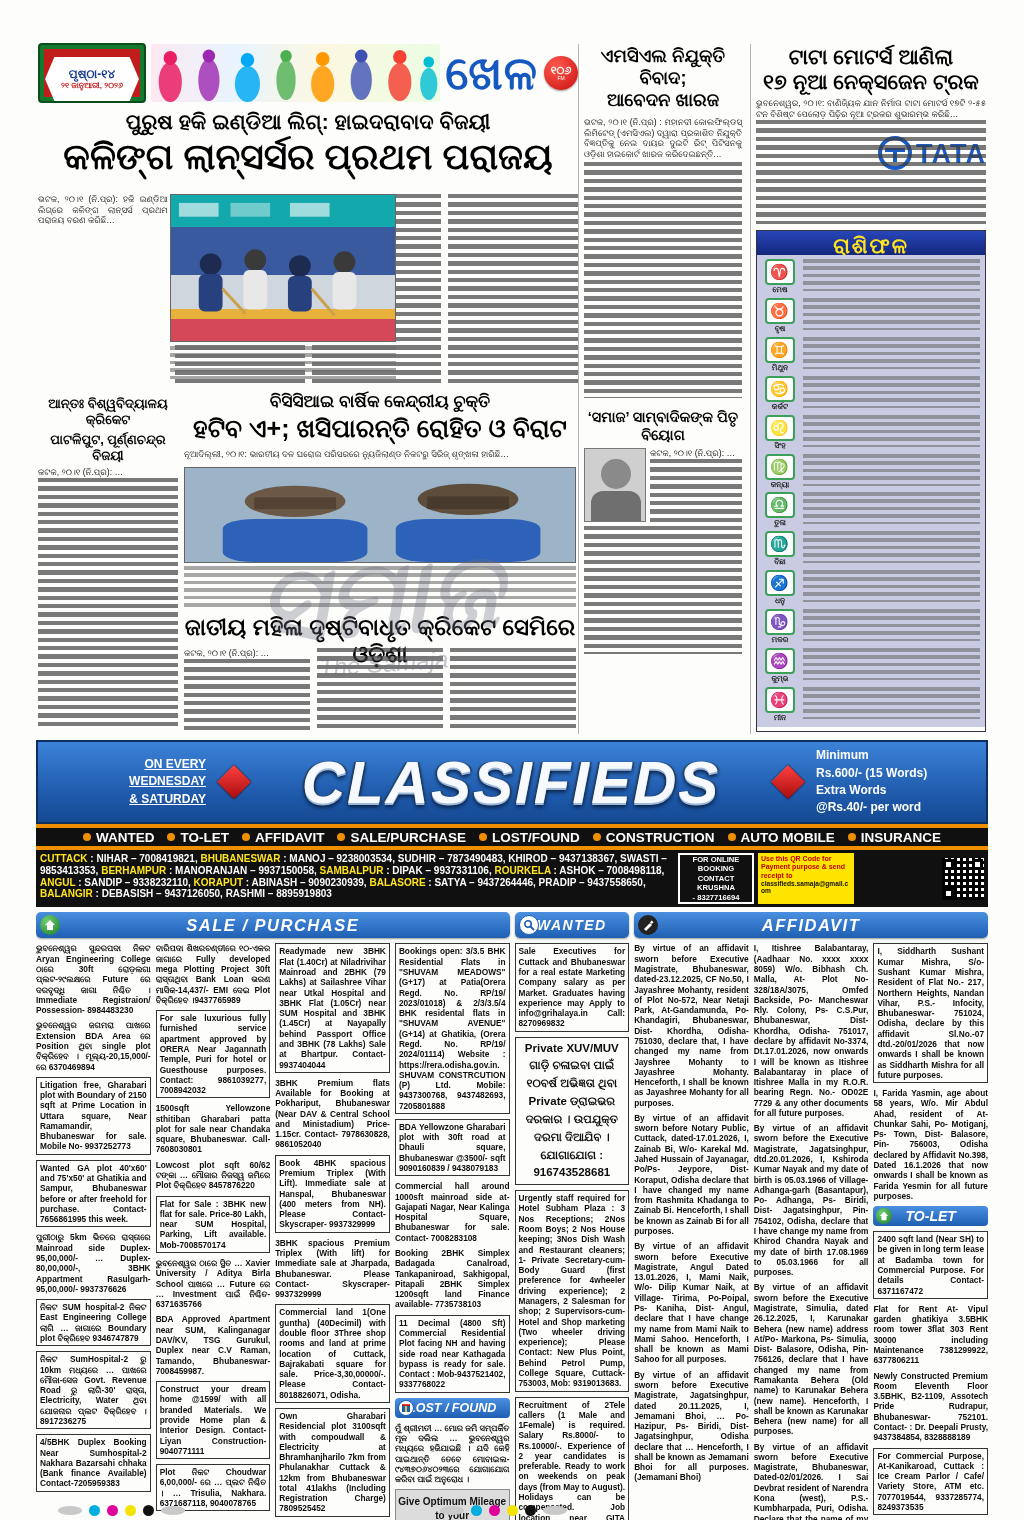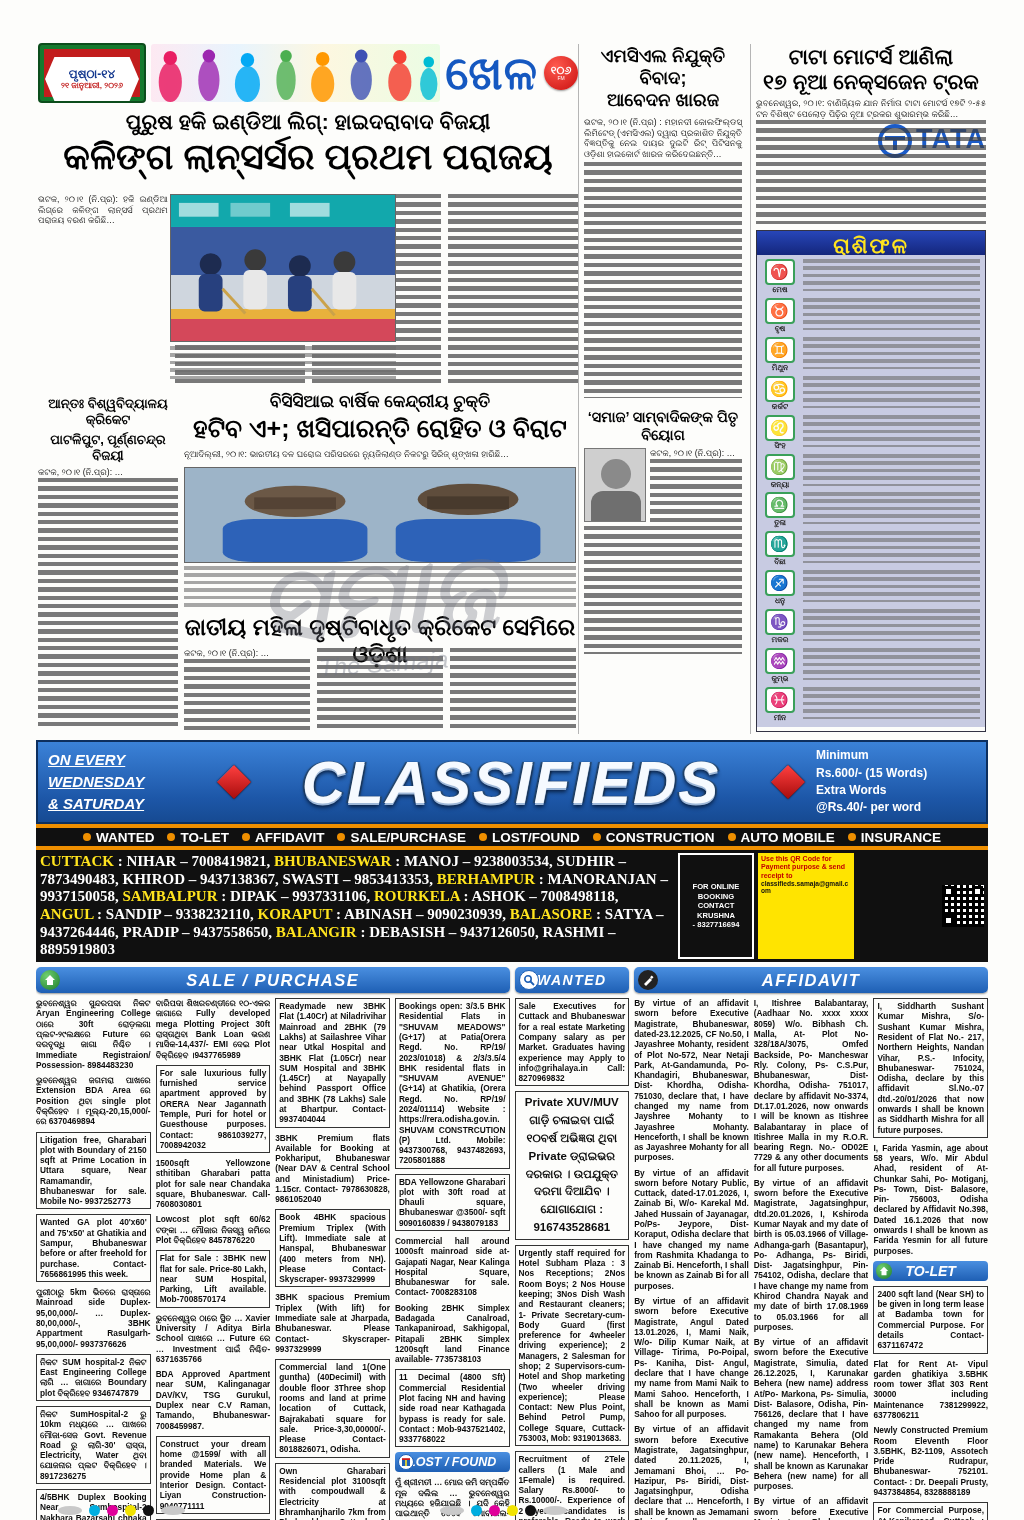--- a/index.html
+++ b/index.html
@@ -61,50 +61,50 @@
   .mcl .h { text-align:center; font-size:18px; line-height:1.2; margin-bottom:5px; }
   .obit { margin-top:6px; }
   .obit .h { text-align:center; font-size:14.5px; line-height:1.25; margin:4px 0; }
   .obit .row { display:flex; gap:4px; }
   .portrait { width:62px; height:74px; background:#cfcfcf; border:1px solid #777; flex:none; position:relative; overflow:hidden; }
   .portrait::before { content:""; position:absolute; left:16px; top:10px; width:30px; height:30px; border-radius:50%; background:#8a8a8a; }
   .portrait::after { content:""; position:absolute; left:6px; top:42px; width:50px; height:30px; border-radius:12px 12px 0 0; background:#6f6f6f; }
 
   .tata { position:absolute; left:756px; top:44px; width:230px; }
   .tata .h { text-align:center; font-size:21px; line-height:1.2; margin-bottom:4px; }
-  .tatalogo { float:right; width:118px; height:46px; margin:4px 0 2px 6px; display:flex; align-items:flex-start; justify-content:flex-end; gap:4px; }
+  .tatalogo { float:right; width:118px; height:46px; margin:4px 0 2px 6px; display:flex; align-items:flex-end; justify-content:flex-end; gap:4px; }
   .tatalogo .word { font-size:27px; font-weight:bold; color:#1b5bc8; letter-spacing:1px; }
 
   .rashifal { position:absolute; left:756px; top:230px; width:230px; height:502px; border:1px solid #334; }
   .rashifal .rh { height:24px; background:linear-gradient(#2746b8,#14267c); color:#ffe41e; font-size:21px; font-weight:bold; text-align:center; line-height:30px; letter-spacing:2px; }
   .rashifal .rbody { background:#c8cbe2; height:472px; padding:4px 5px; display:flex; flex-direction:column; justify-content:space-between; }
   .sign-row { display:flex; gap:5px; align-items:flex-start; height:36px; }
   .signwrap { width:36px; flex:none; text-align:center; }
   .signbox { width:30px; height:26px; margin:0 auto; background:#fff; border:2px solid #3aa05a; border-radius:4px; font-size:15px; line-height:22px; font-weight:bold; }
   .signname { font-size:7.5px; font-weight:bold; color:#222; }
   .sign-row .fl-light { flex:1; height:32px; }
 
   
   .watermark { position:absolute; left:150px; top:545px; width:460px; text-align:center; transform:rotate(-4deg); pointer-events:none; z-index:5; }
   .watermark .wm1 { font-size:105px; font-weight:bold; font-style:italic; color:rgba(110,115,130,.34); line-height:1; }
   .watermark .wm2 { font-size:24px; font-style:italic; color:rgba(110,115,130,.4); }
 
   
   .cl { position:absolute; left:36px; top:740px; width:952px; }
   .cl-head { height:84px; background:linear-gradient(#3b82d8,#1d57a8 70%,#164a92); border:2px solid #0d2f5e; display:flex; align-items:center; padding:0 10px; }
-  .cl-left { width:158px; text-align:left; color:#fff; font-weight:bold; font-size:15px; line-height:1.45;font-style:italic; }
+  .cl-left { width:158px; text-align:right; color:#fff; font-weight:bold; font-size:12px; line-height:1.45; }
   .cl-left span { text-decoration:underline; display:block; }
   .diamond { width:24px; height:24px; background:linear-gradient(135deg,#ff4040,#a80d0d); transform:rotate(45deg); margin:0 16px; flex:none; box-shadow:0 0 2px #000; }
   .cl-title { flex:1; text-align:center; font-size:60px; font-weight:bold; font-style:italic; color:#f6faff; letter-spacing:2px; text-shadow:0 2px 0 #9db7d8, 0 4px 4px #071d3e, 2px 0 1px #27496f, -2px 0 1px #27496f; }
   .cl-right { width:160px; color:#fff; font-weight:bold; font-size:12px; line-height:1.45; }
   .cl-cats { height:26px; background:#101010; border-top:4px solid #ef8f00; border-bottom:4px solid #ef8f00; display:flex; align-items:center; justify-content:center; gap:13px; }
   .cat { display:flex; align-items:center; gap:5px; color:#fff; font-weight:bold; font-size:13.5px; }
   .cat .dot { width:8px; height:8px; border-radius:50%; background:#ef8f00; }
   .cl-contacts { min-height:46px; background:#101010; display:flex; align-items:stretch; padding:3px 4px; gap:4px; }
-  .contacts-text { width:648px; color:#fff; font-weight:bold; font-size:15px; line-height:1.18;font-family:Liberation Serif, serif; }
+  .contacts-text { width:648px; color:#fff; font-weight:bold; font-size:10px; line-height:1.18; }
   .contacts-text .city { color:#ffe41e; }
   .booking-box { width:76px; border:2px solid #fff; color:#fff; font-weight:bold; font-size:7.6px; text-align:center; display:flex; flex-direction:column; justify-content:center; line-height:1.25; flex:none; }
   .qr-note { width:96px; background:#ffe400; padding:2px 3px; flex:none; }
   .qr-note .red { color:#c40000; font-weight:bold; font-size:7px; line-height:1.2; }
   .qr-note .mail { color:#111; font-size:6.6px; font-weight:bold; word-break:break-all; }
   .qr { width:42px; height:42px; background:#fff; flex:none; margin-left:84px; align-self:center; position:relative;
         background-image:repeating-linear-gradient(0deg,#000 0 3px,transparent 3px 6px),repeating-linear-gradient(90deg,#000 0 3px,#fff 3px 6px); }
   .qr i { position:absolute; width:11px; height:11px; background:#fff; border:3px solid #000; }
   .qr i:nth-child(1){left:1px;top:1px;} .qr i:nth-child(2){right:1px;top:1px;} .qr i:nth-child(3){left:1px;bottom:1px;}
 

